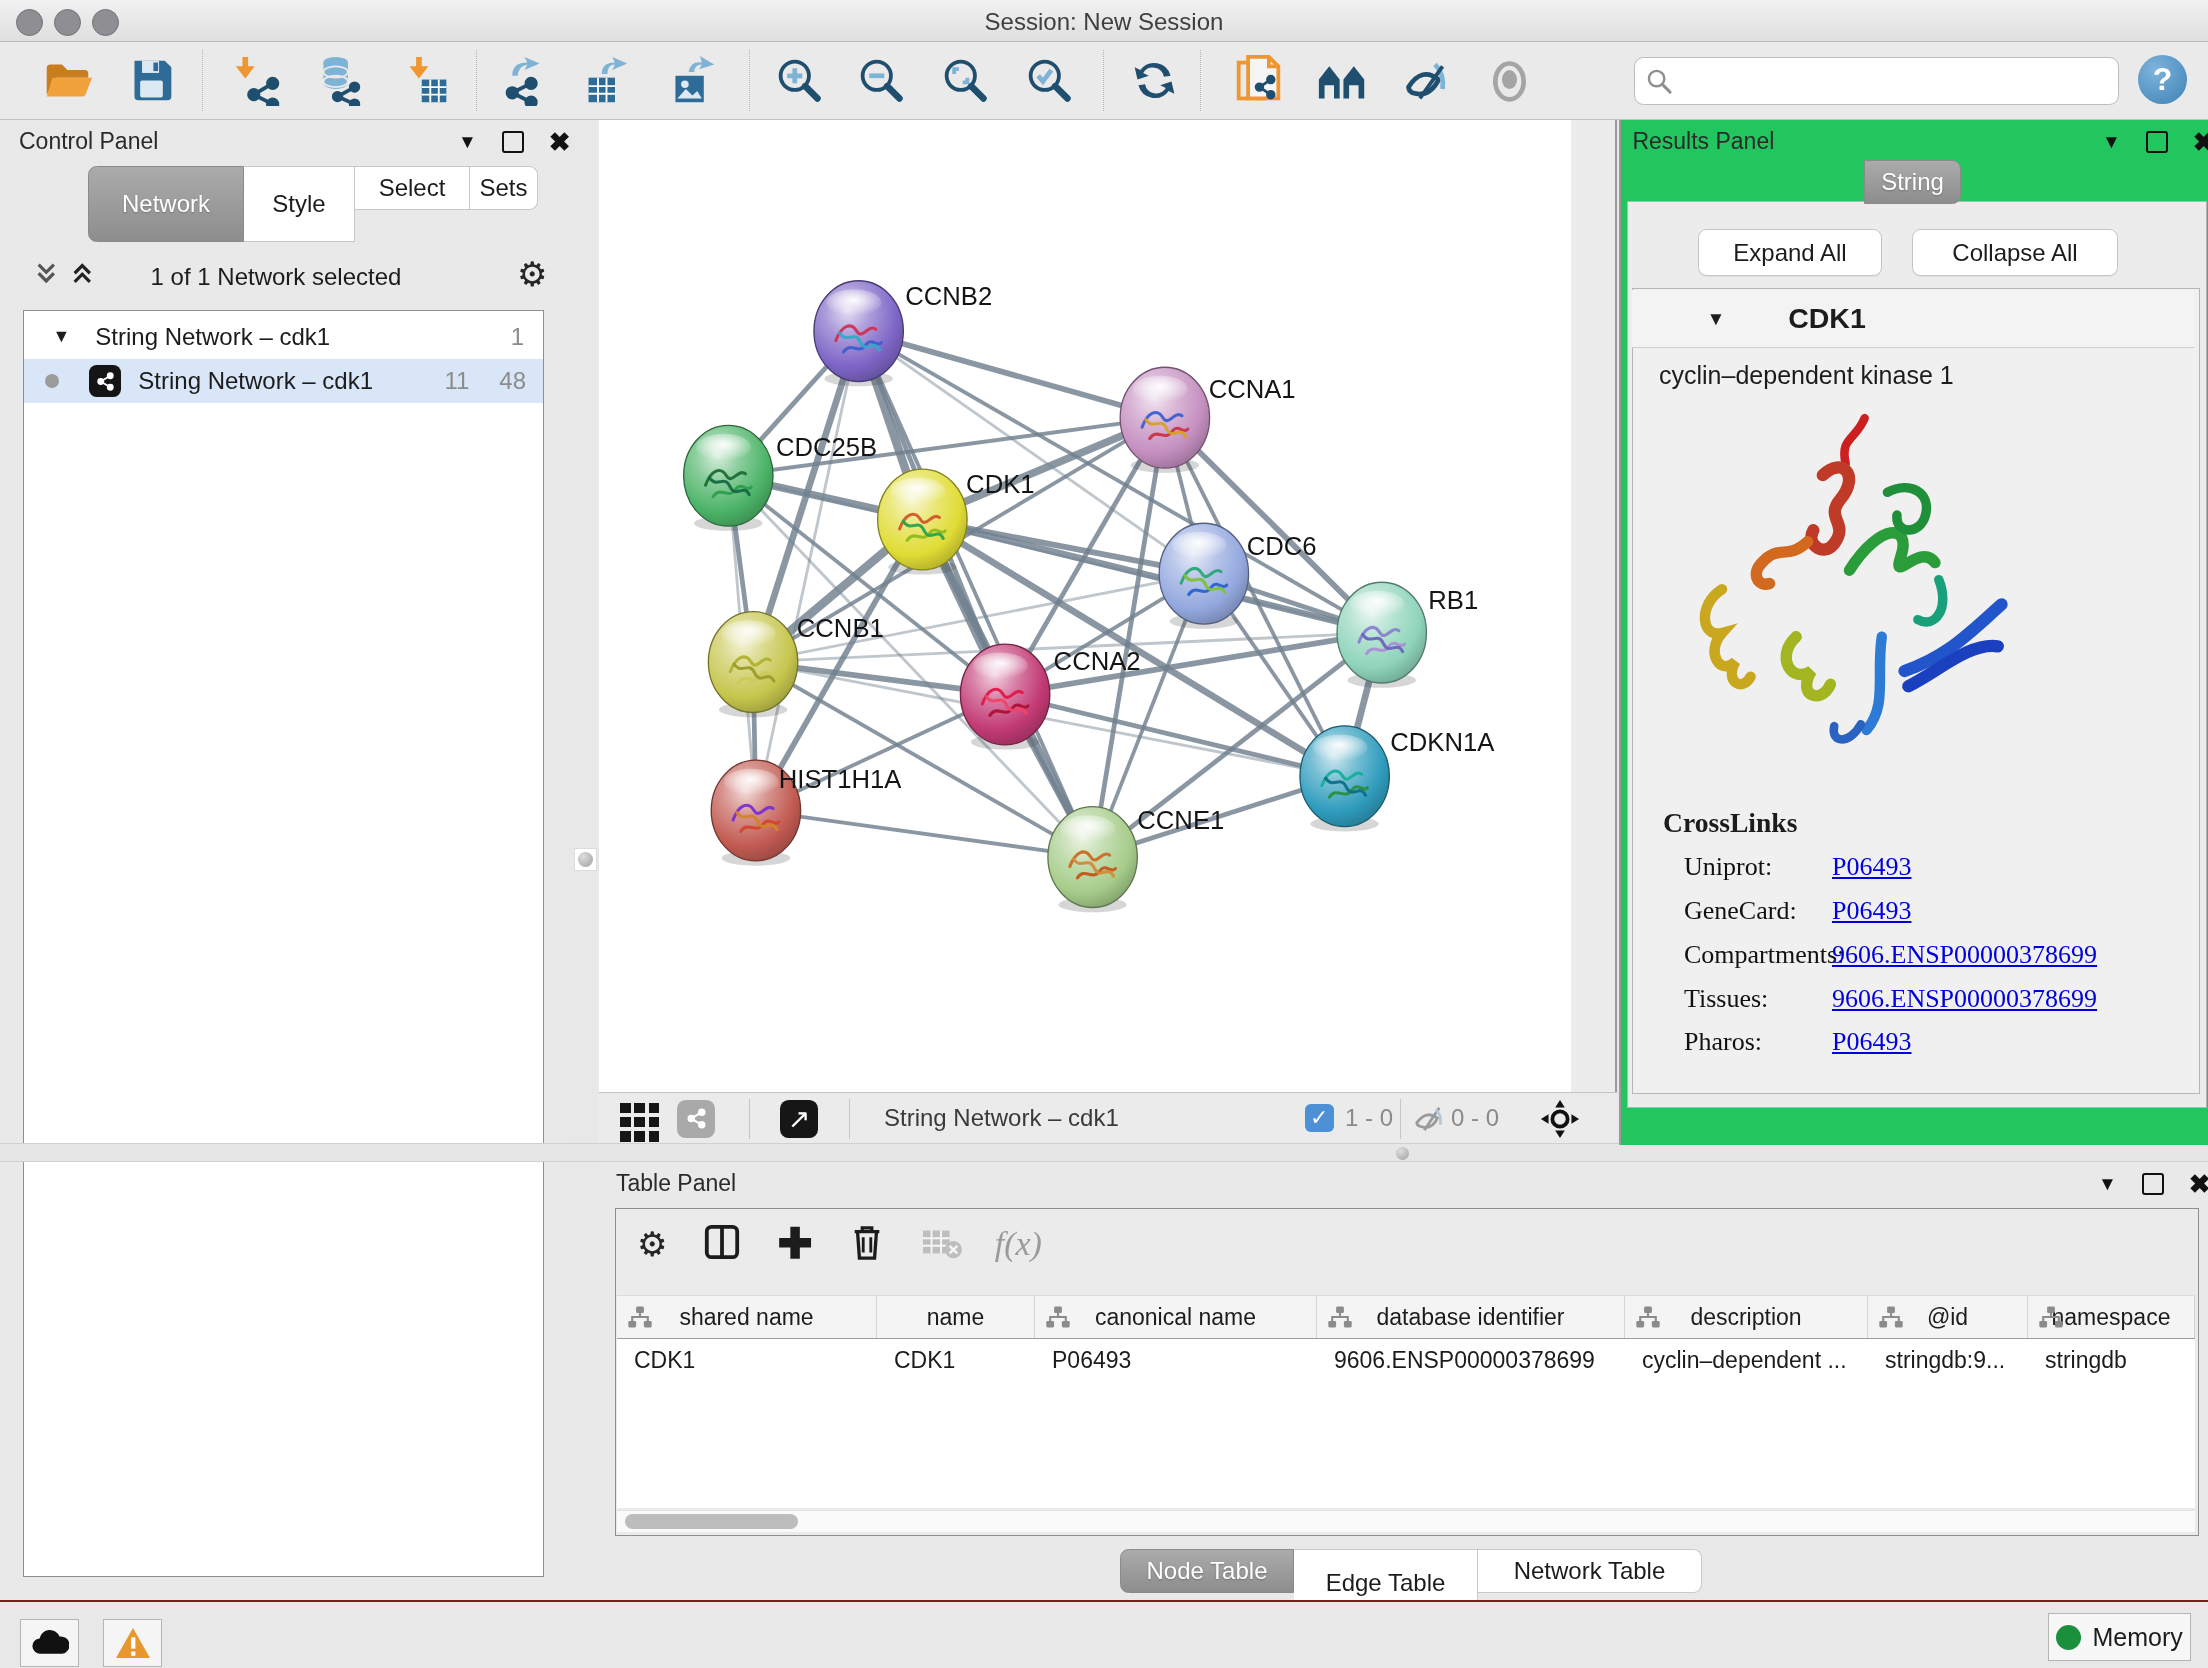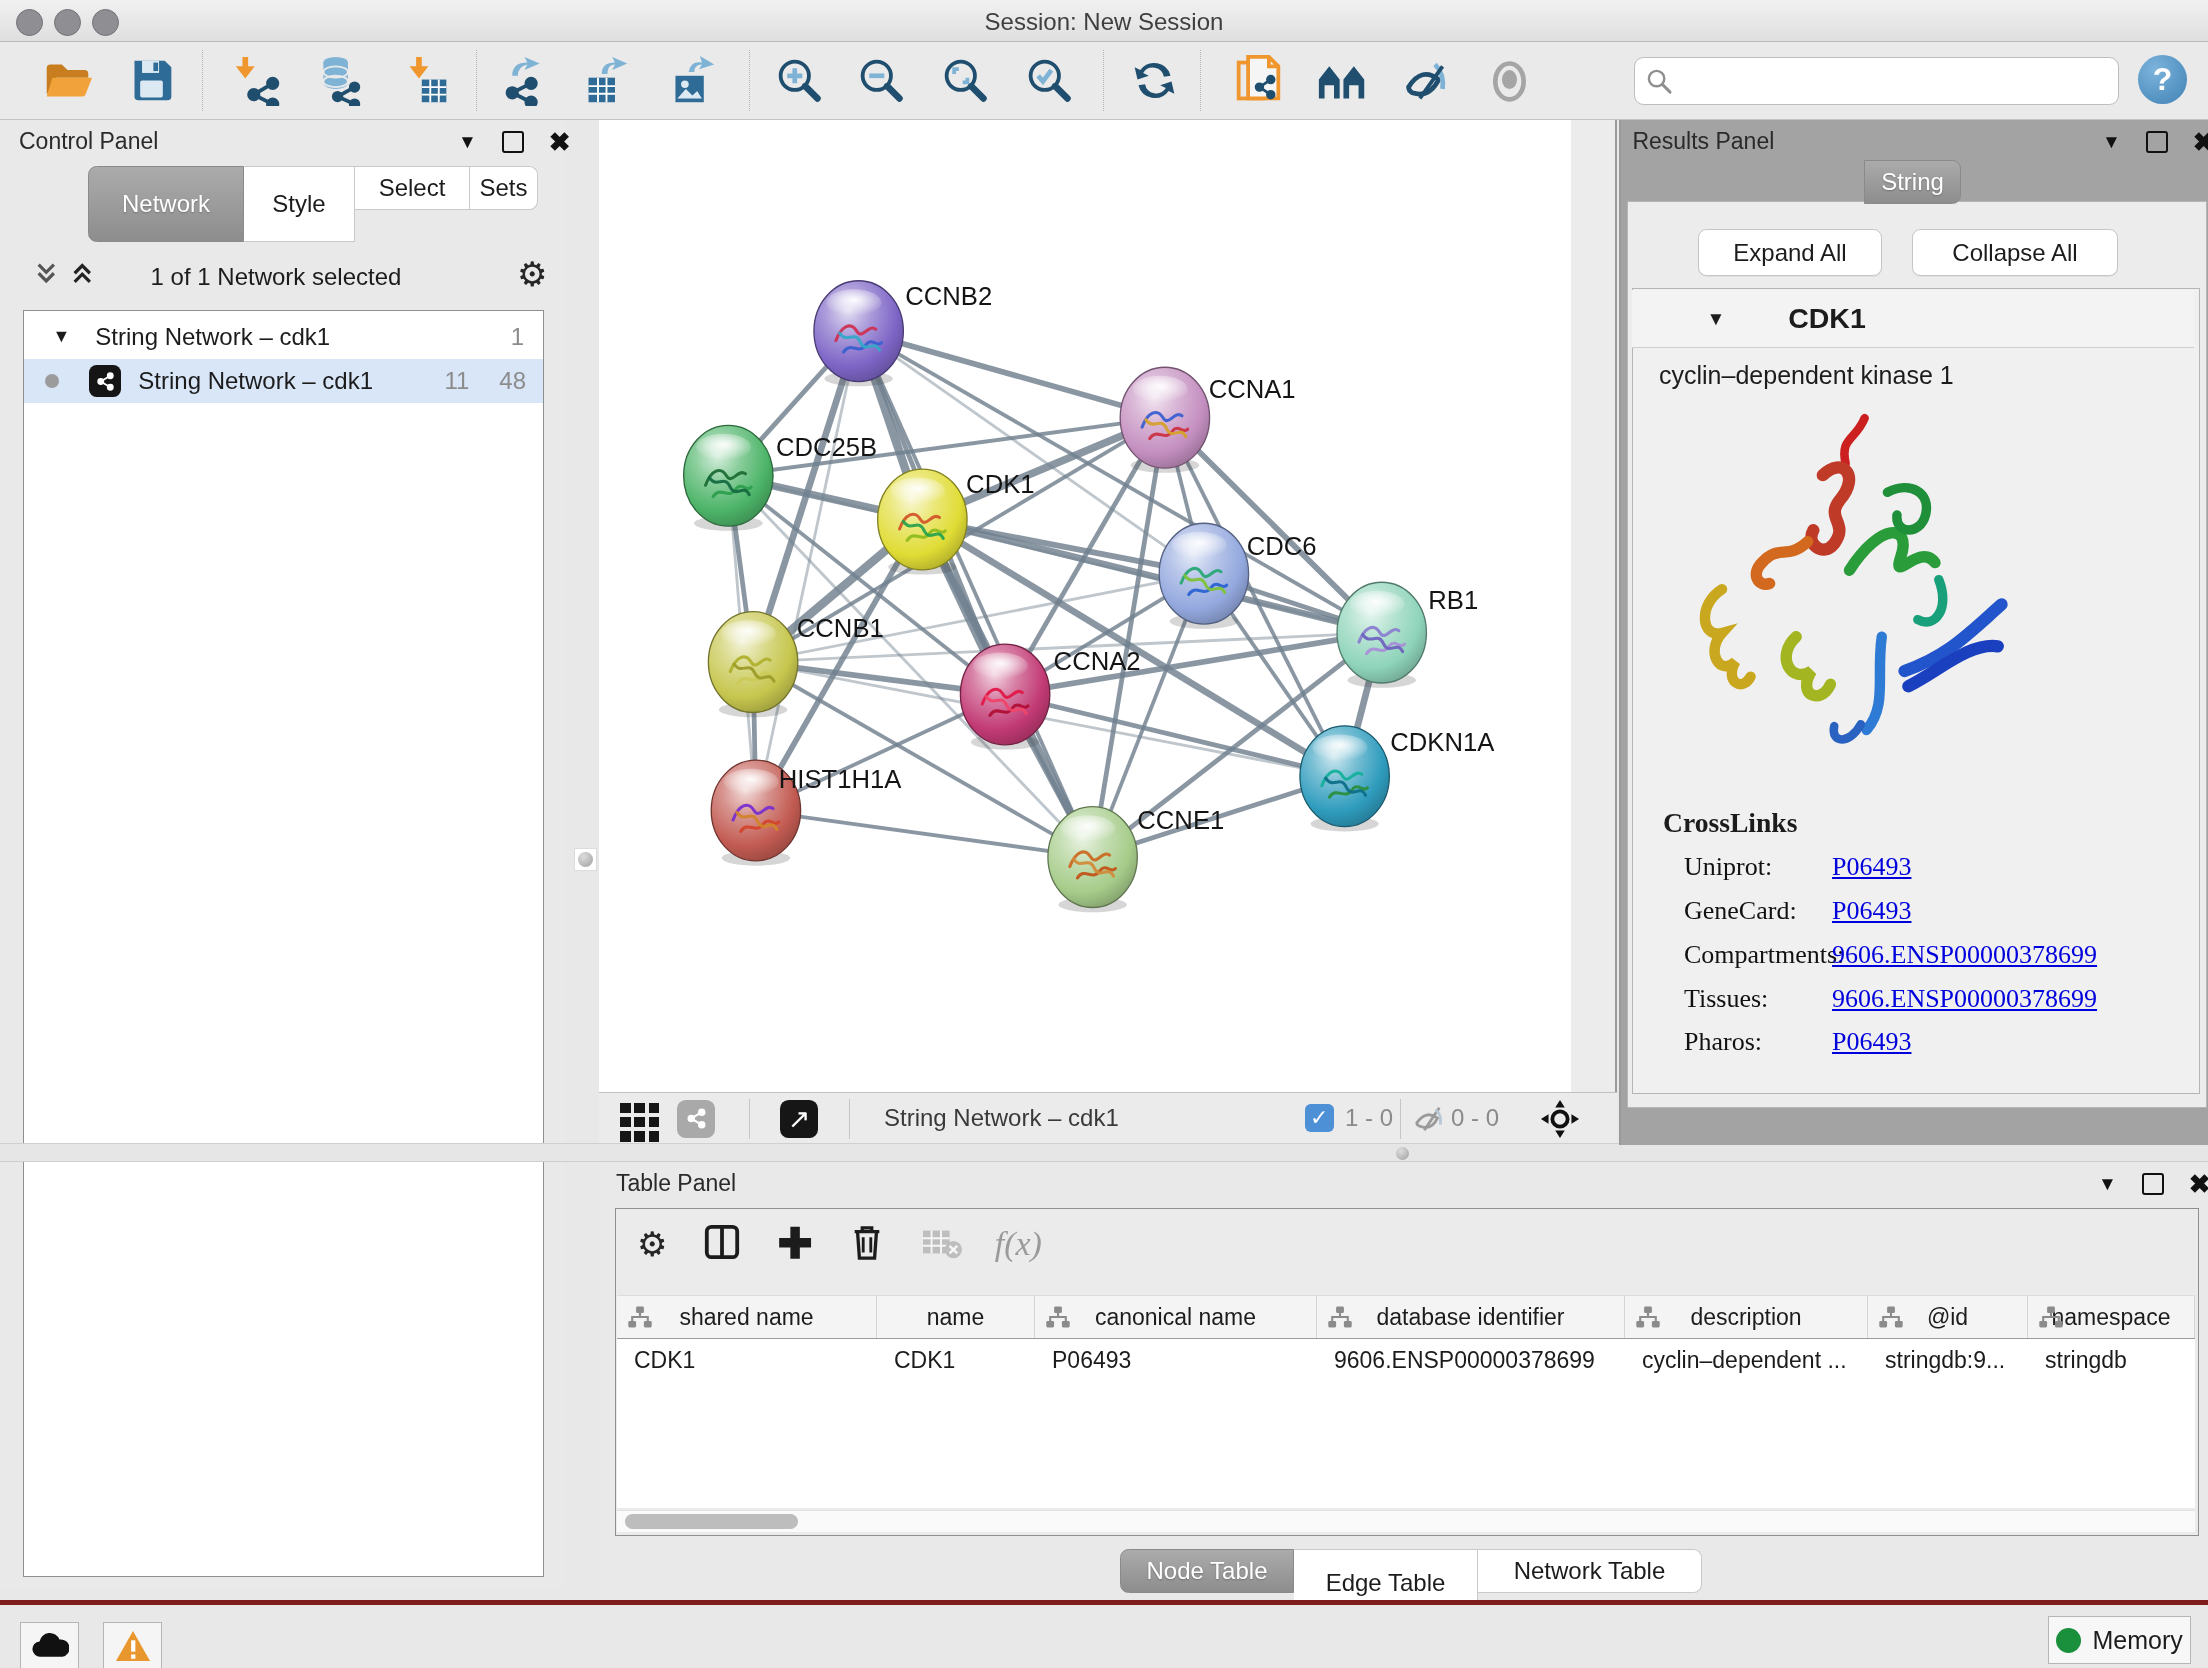--- a/index.html
+++ b/index.html
@@ -52,21 +52,21 @@
   .graysq{position:absolute;width:38px;height:38px;background:#a9a9a9;border-radius:8.6px;display:flex;align-items:center;justify-content:center;}
   .chk{position:absolute;width:28.5px;height:28.5px;background:#4d90d6;border-radius:5.7px;color:#fff;font-size:22px;display:flex;align-items:center;justify-content:center;}
   .cbtext{position:absolute;font-size:24px;color:#8a8a8a;top:11.4px;}
 
   
   .vhandle{width:23px;height:23px;background:#fff;border:1px solid #dcdcdc;display:flex;align-items:center;justify-content:center;}
   .vhandle i{width:15px;height:15px;border-radius:50%;background:radial-gradient(circle at 35% 30%,#ddd,#9f9f9f);display:block;}
   .hsplit{left:0;top:1143px;width:2208px;height:19px;background:#e6e6e6;border-top:1px solid #d0d0d0;border-bottom:1px solid #cfcfcf;}
 
   
-  .rpanel{left:1619px;top:120px;width:590px;height:1025px;background:#a3a3a3;border-left:2.9px solid #9a9a9a;}
+  .rpanel{left:1619px;top:120px;width:590px;height:1025px;background:#22c55e;border-left:2.9px solid #9a9a9a;}
   .rbox{position:absolute;left:5.7px;top:81px;width:578px;height:905px;background:#ececec;border:1.9px solid #b5b5b5;}
   .rbtn{position:absolute;height:45px;background:#fff;border:1px solid #c4c4c4;border-radius:8.6px;font-size:24px;display:flex;align-items:center;justify-content:center;box-shadow:0 1px 0 rgba(0,0,0,.05);}
   .ribox{position:absolute;left:11.4px;top:168px;width:566px;height:804px;background:#f0f0f0;border:1.9px solid #b5b5b5;}
   .rihead{position:absolute;left:11.4px;top:170px;width:562px;height:57px;background:#f3f3f3;border-bottom:1.9px solid #cfcfcf;display:flex;align-items:center;}
   .xl-label{position:absolute;font-family:"Liberation Serif",serif;font-size:26px;color:#111;}
   .xl-link{position:absolute;font-family:"Liberation Serif",serif;font-size:26px;color:#0000dd;text-decoration:underline;}
 
   
   .tpanel{left:599px;top:1162px;width:1609px;height:436px;background:#e9e9e9;}
   .tbox{position:absolute;left:16px;top:46px;width:1582px;height:326px;background:#ebebeb;border:1.9px solid #8f8f8f;}
@@ -74,21 +74,21 @@
   .theader{position:absolute;left:18px;top:133px;display:flex;height:42px;background:#f4f4f4;border-bottom:1.9px solid #9c9c9c;border-top:1px solid #dcdcdc;}
   .th{display:flex;align-items:center;justify-content:center;position:relative;border-right:1px solid #d4d4d4;font-size:23px;background:#f4f4f4;height:42px;box-sizing:border-box;white-space:nowrap;overflow:hidden;}
   .th svg{position:absolute;left:9.5px;width:26px;height:26px;}
   .tbody{position:absolute;left:18px;top:177px;width:1578px;height:169px;background:#fff;}
   .tr{display:flex;height:42px;}
   .td{font-size:23px;line-height:42px;padding-left:17px;box-sizing:border-box;white-space:nowrap;overflow:hidden;}
   .scrolltrack{position:absolute;left:18px;top:348px;width:1578px;height:21px;background:#fafafa;border-top:1px solid #e2e2e2;}
   .scrollthumb{position:absolute;left:7.6px;top:2.9px;width:173px;height:15px;border-radius:7.6px;background:#bdbdbd;}
 
   
-  .statusbar{left:0;top:1600px;width:2208px;height:68px;background:#e8e8e8;border-top:5px solid #7f1d1d;}
+  .statusbar{left:0;top:1600px;width:2208px;height:68px;background:#e8e8e8;border-top:2px solid #7f1d1d;}
   .sbtn{position:absolute;top:17px;width:57px;height:46px;background:#f5f5f5;border:1.9px solid #b5b5b5;display:flex;align-items:center;justify-content:center;}
   .membtn{position:absolute;left:2048px;top:11.4px;width:141px;height:46px;background:#f7f7f7;border:1.9px solid #b5b5b5;display:flex;align-items:center;justify-content:center;gap:11.4px;font-size:25px;}
   .memdot{width:25px;height:25px;border-radius:50%;}
 
   svg text{font-family:"Liberation Sans",sans-serif;}
   .gearglyph{font-size:34px;color:#262626;line-height:34px;}
   .fx{font-family:"Liberation Serif",serif;font-style:italic;font-size:34px;color:#9a9a9a;}
 </style>
 </head>
 <body>

